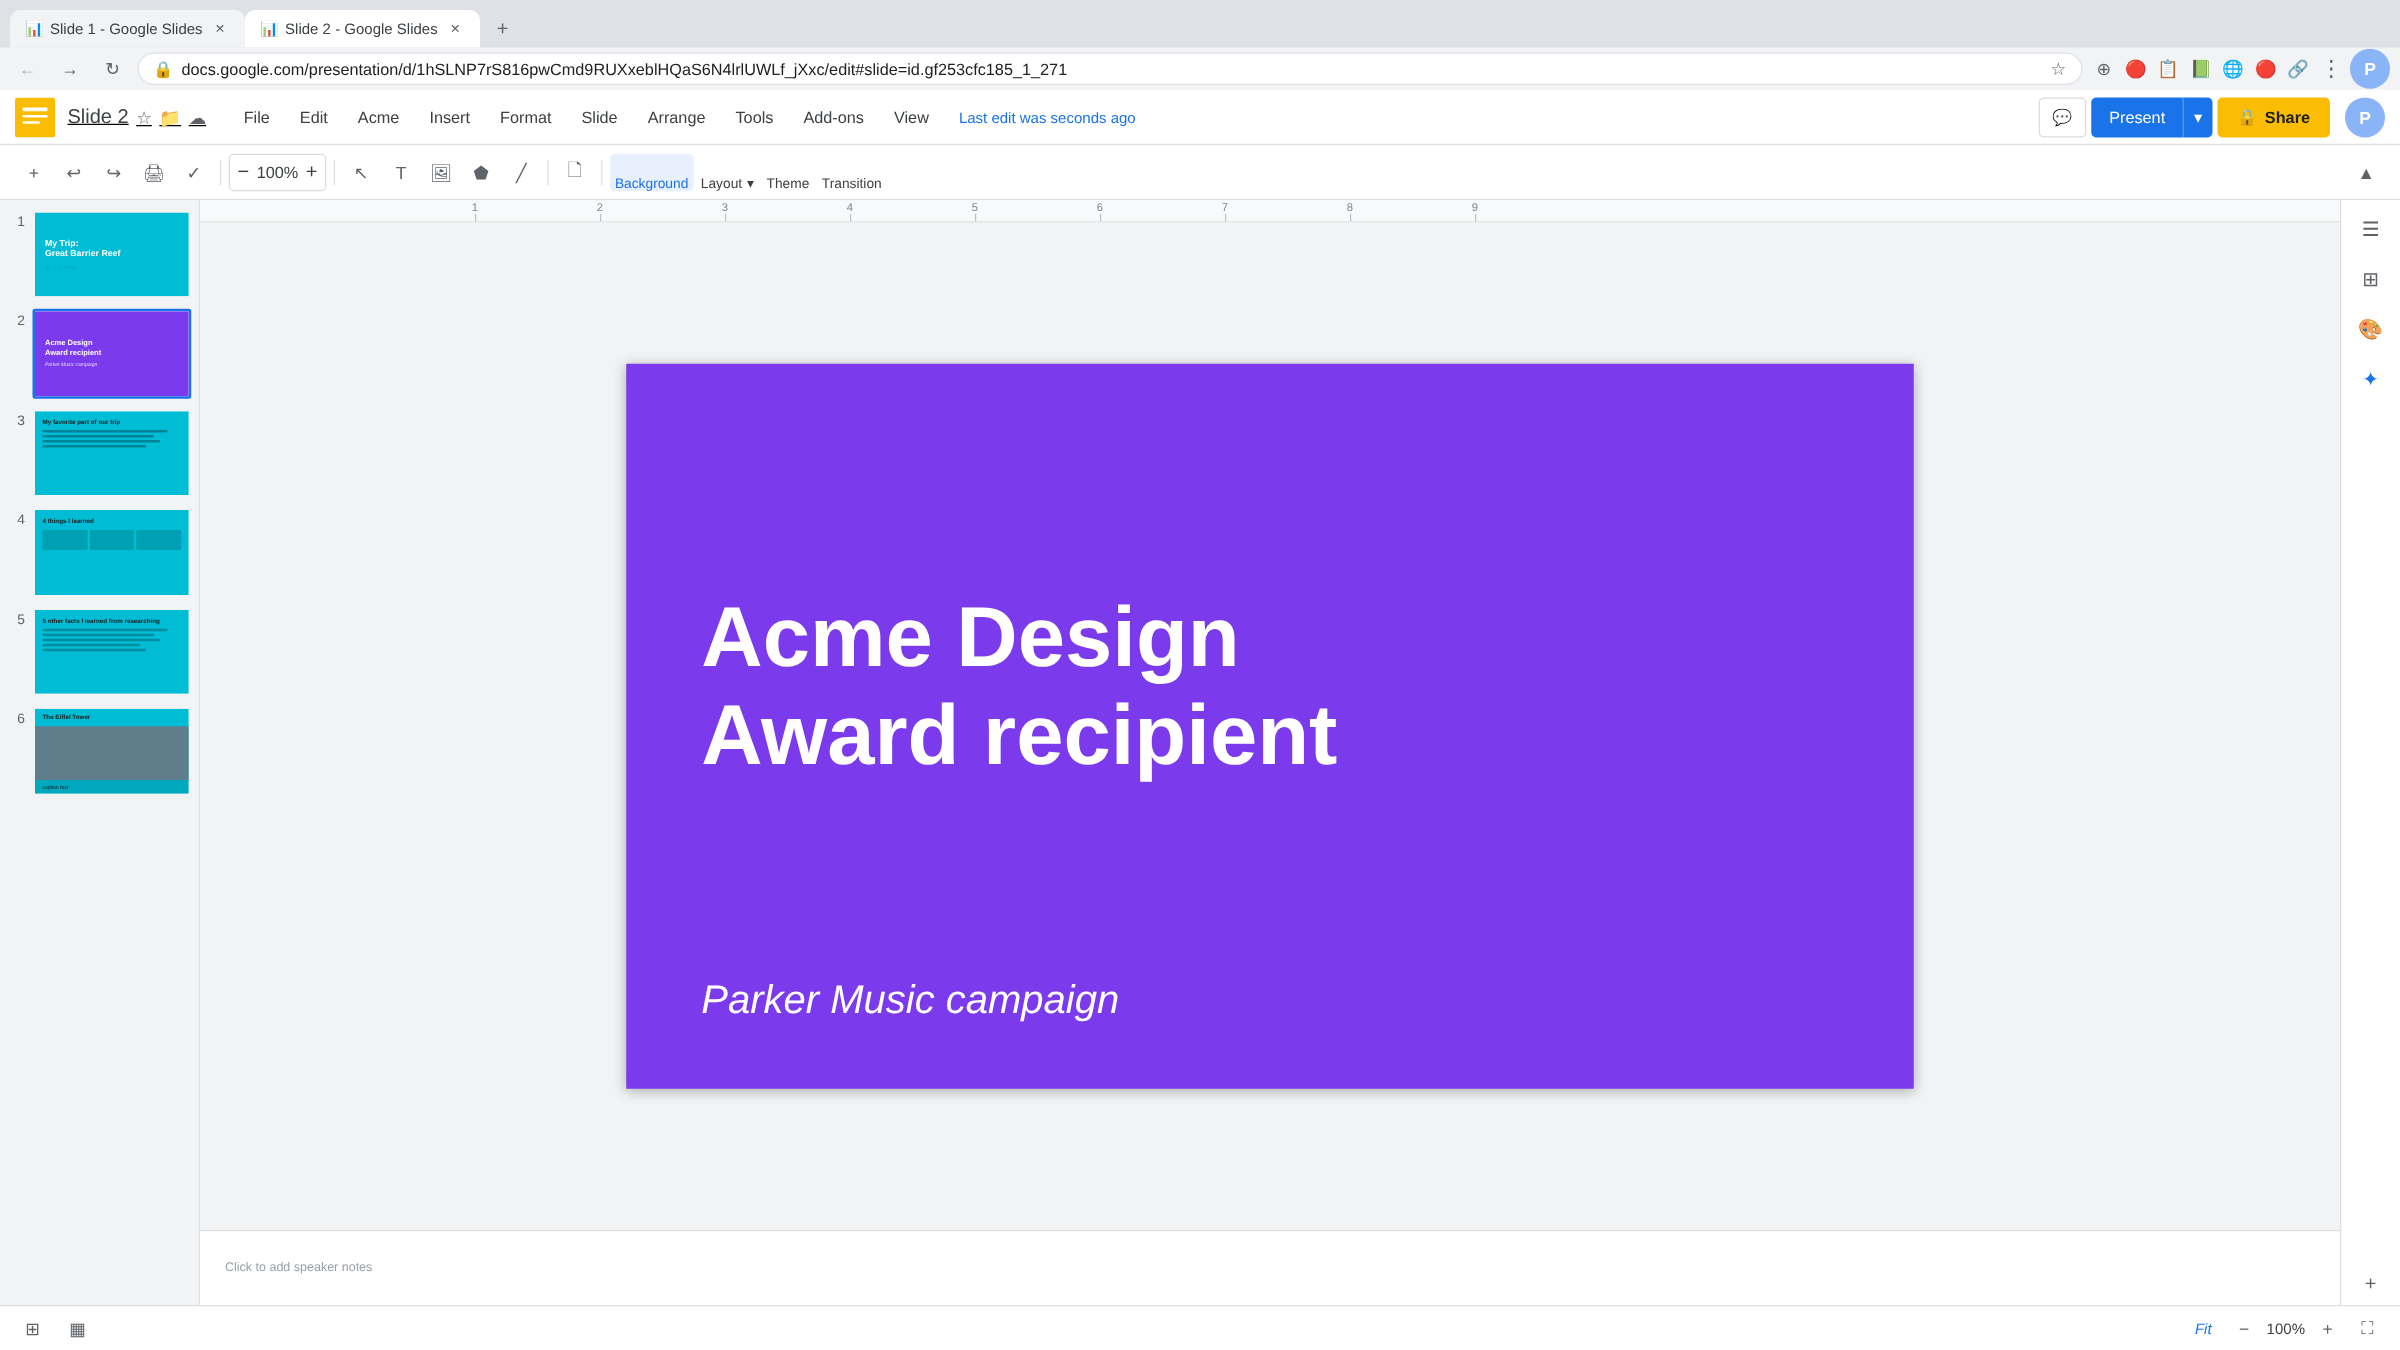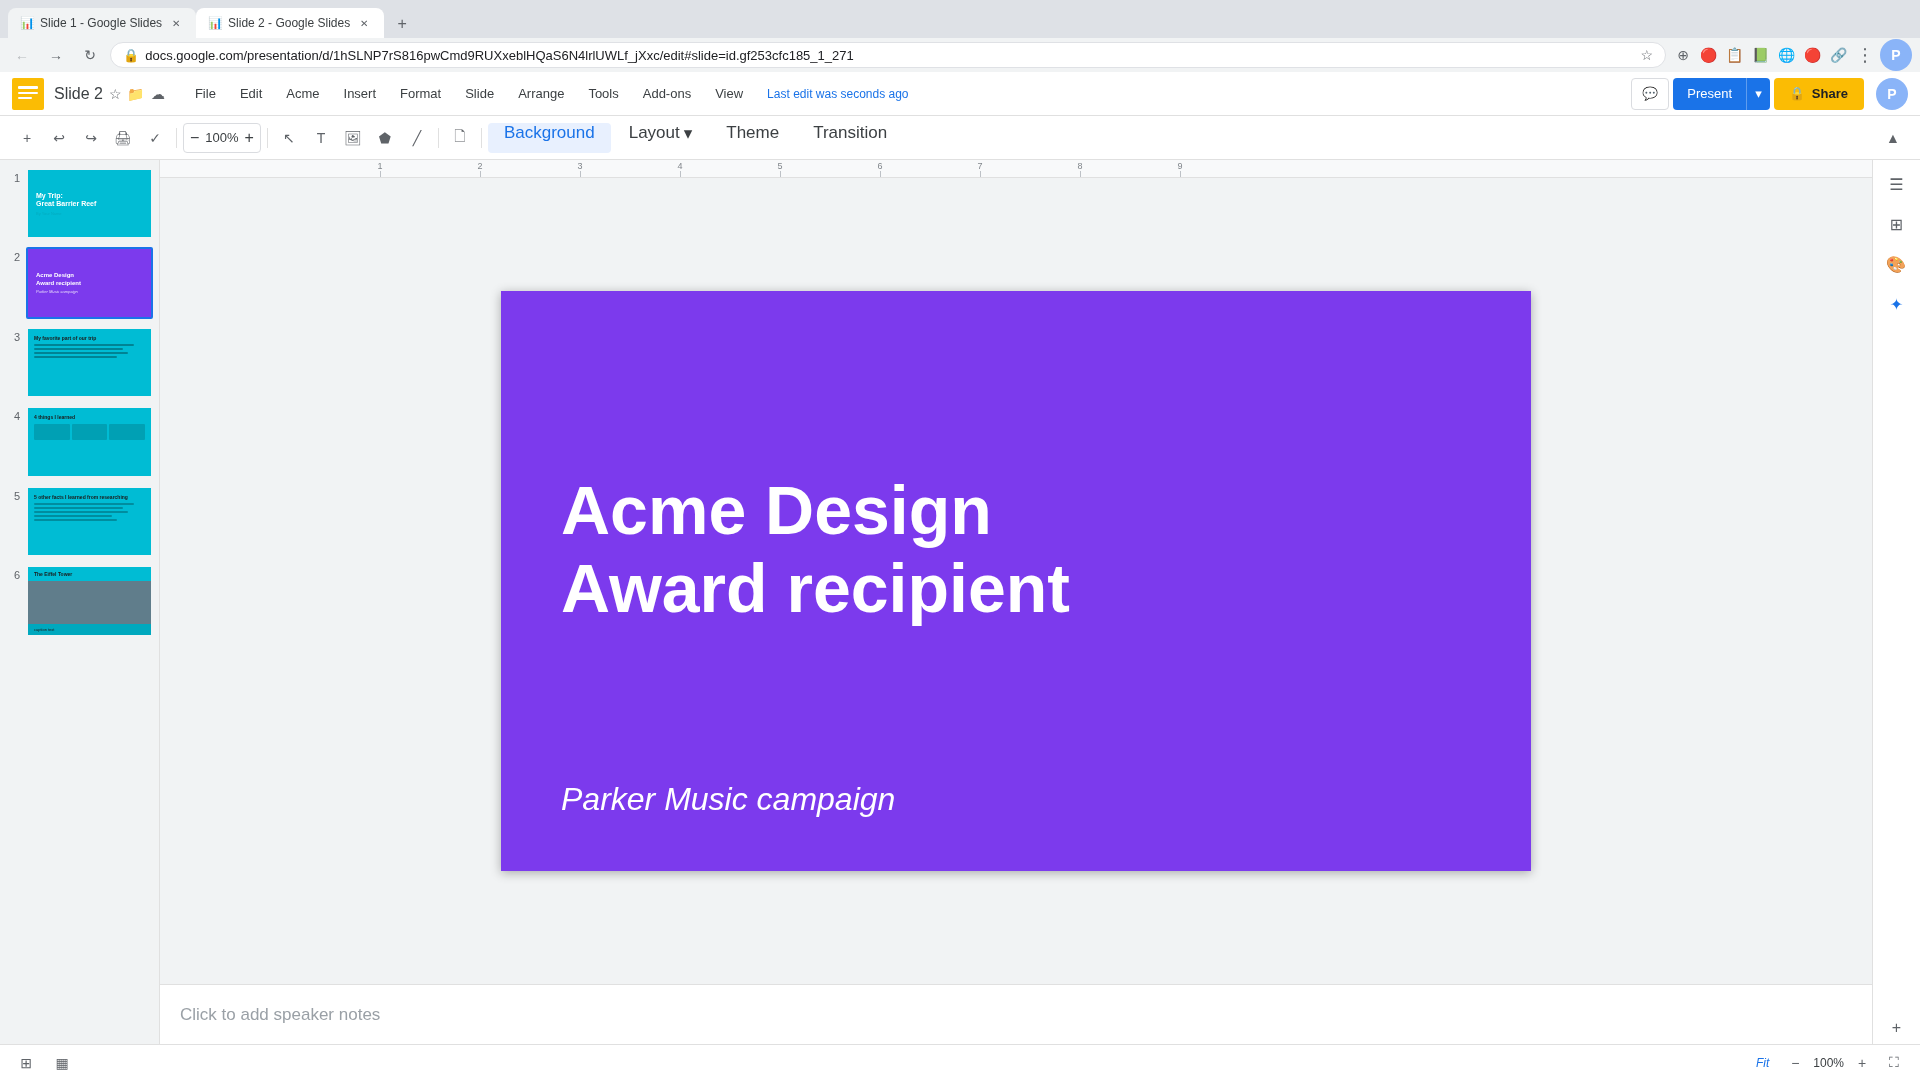--- a/index.html
+++ b/index.html
@@ -22,37 +22,37 @@
     .address-text { flex: 1; font-size: 13px; color: #202124; }
     .browser-actions { display: flex; align-items: center; gap: 4px; }
     .browser-icon { width: 22px; height: 22px; border-radius: 50%; display: flex; align-items: center; justify-content: center; font-size: 14px; cursor: pointer; color: #5f6368; }
 
     
     .app-container { display: flex; flex-direction: column; height: calc(1080px - 72px); background: white; }
 
     
     .menu-bar { display: flex; align-items: center; padding: 0 12px; height: 44px; border-bottom: 1px solid #e0e0e0; gap: 4px; }
     .app-logo { width: 32px; height: 32px; margin-right: 6px; }
-    .slide-title-area { display: flex; align-items: center; gap: 6px; margin-right: 16px; }
+    .slide-title-area { display: flex; align-items: center; gap: 6px; margin-right: 16px; text-decoration: underline; }
     .slide-title-text { font-size: 16px; color: #3c4043; }
     .title-icon { font-size: 14px; color: #5f6368; cursor: pointer; }
     .menu-item { padding: 4px 10px; font-size: 13px; color: #3c4043; cursor: pointer; border-radius: 4px; }
     .menu-spacer { flex: 1; }
     .btn-present { display: flex; align-items: center; background: #1a73e8; color: white; border: none; border-radius: 4px; padding: 0; height: 32px; cursor: pointer; font-size: 13px; overflow: hidden; }
     .btn-present-main { padding: 0 14px; height: 32px; display: flex; align-items: center; }
     .btn-present-arrow { padding: 0 8px; height: 32px; display: flex; align-items: center; border-left: 1px solid rgba(255,255,255,0.3); }
     .btn-share { background: #fbbc04; color: #202124; border: none; border-radius: 4px; padding: 0 16px; height: 32px; font-size: 13px; font-weight: 600; cursor: pointer; display: flex; align-items: center; gap: 6px; }
     .avatar { width: 32px; height: 32px; border-radius: 50%; background: #8ab4f8; display: flex; align-items: center; justify-content: center; font-size: 14px; color: white; font-weight: 600; }
     .comments-btn { display: flex; align-items: center; border: 1px solid #dadce0; border-radius: 4px; padding: 0 10px; height: 32px; font-size: 13px; color: #3c4043; cursor: pointer; gap: 4px; }
 
     
     .toolbar { display: flex; align-items: center; padding: 0 12px; height: 44px; border-bottom: 1px solid #e0e0e0; gap: 2px; background: white; }
     .toolbar-btn { width: 30px; height: 30px; border-radius: 4px; display: flex; align-items: center; justify-content: center; cursor: pointer; color: #5f6368; font-size: 14px; border: none; background: none; }
     .toolbar-separator { width: 1px; height: 20px; background: #e0e0e0; margin: 0 4px; }
-    .toolbar-text-btn { padding: 0 16px; height: 30px; border-radius: 4px; font-size: 17px; color: #3c4043; cursor: pointer; display: flex; align-items: flex-start; gap: 4px; }
+    .toolbar-text-btn { padding: 0 4px; height: 30px; border-radius: 4px; font-size: 11px; color: #3c4043; cursor: pointer; display: flex; align-items: flex-end; gap: 4px; }
     .toolbar-text-btn.active { background: #e8f0fe; color: #1a73e8; }
     .zoom-btn { display: flex; align-items: center; gap: 2px; padding: 0 6px; height: 30px; border-radius: 4px; font-size: 13px; color: #3c4043; cursor: pointer; border: 1px solid #dadce0; }
 
     
     .main-content { display: flex; flex: 1; overflow: hidden; }
 
     
     .slides-panel { width: 160px; background: #f1f3f4; overflow-y: auto; padding: 8px 6px; border-right: 1px solid #e0e0e0; display: flex; flex-direction: column; gap: 8px; }
     .slide-thumb-item { display: flex; align-items: flex-start; gap: 6px; cursor: pointer; }
     .slide-num { font-size: 11px; color: #5f6368; width: 14px; text-align: right; margin-top: 4px; flex-shrink: 0; }
@@ -98,21 +98,21 @@
     
     .canvas-area { flex: 1; background: #f1f3f4; display: flex; flex-direction: column; align-items: center; position: relative; overflow: hidden; }
     .ruler-h { height: 18px; width: 100%; background: #f8f9fa; border-bottom: 1px solid #e0e0e0; display: flex; align-items: center; }
     .slide-wrapper { flex: 1; display: flex; align-items: center; justify-content: center; width: 100%; overflow: hidden; padding: 20px; }
     .slide-canvas { width: 1030px; height: 580px; background: #7c3aed; position: relative; box-shadow: 0 2px 10px rgba(0,0,0,0.3); }
     .slide-main-title { position: absolute; top: 180px; left: 60px; color: white; font-size: 68px; font-weight: 800; line-height: 1.15; font-family: 'Arial', sans-serif; }
     .slide-subtitle { position: absolute; top: 490px; left: 60px; color: white; font-size: 32px; font-style: italic; font-weight: 400; }
 
     
     .notes-area { height: 60px; width: 100%; background: white; border-top: 1px solid #e0e0e0; display: flex; align-items: center; padding: 0 20px; }
-    .notes-placeholder { font-size: 17px; color: #9aa0a6; }
+    .notes-placeholder { font-size: 10px; color: #9aa0a6; }
 
     
     .bottom-bar { height: 36px; background: white; border-top: 1px solid #e0e0e0; display: flex; align-items: center; justify-content: space-between; padding: 0 12px; }
     .slide-controls { display: flex; align-items: center; gap: 8px; }
     .slide-control-btn { width: 28px; height: 28px; border-radius: 4px; display: flex; align-items: center; justify-content: center; cursor: pointer; border: none; background: none; color: #5f6368; font-size: 14px; }
     .zoom-controls { display: flex; align-items: center; gap: 4px; }
     .zoom-fit-btn { padding: 0 8px; height: 28px; font-size: 12px; color: #1a73e8; cursor: pointer; border: none; background: none; font-style: italic; }
 
     
     .right-panel { width: 48px; background: white; border-left: 1px solid #e0e0e0; display: flex; flex-direction: column; align-items: center; padding-top: 8px; gap: 8px; }

